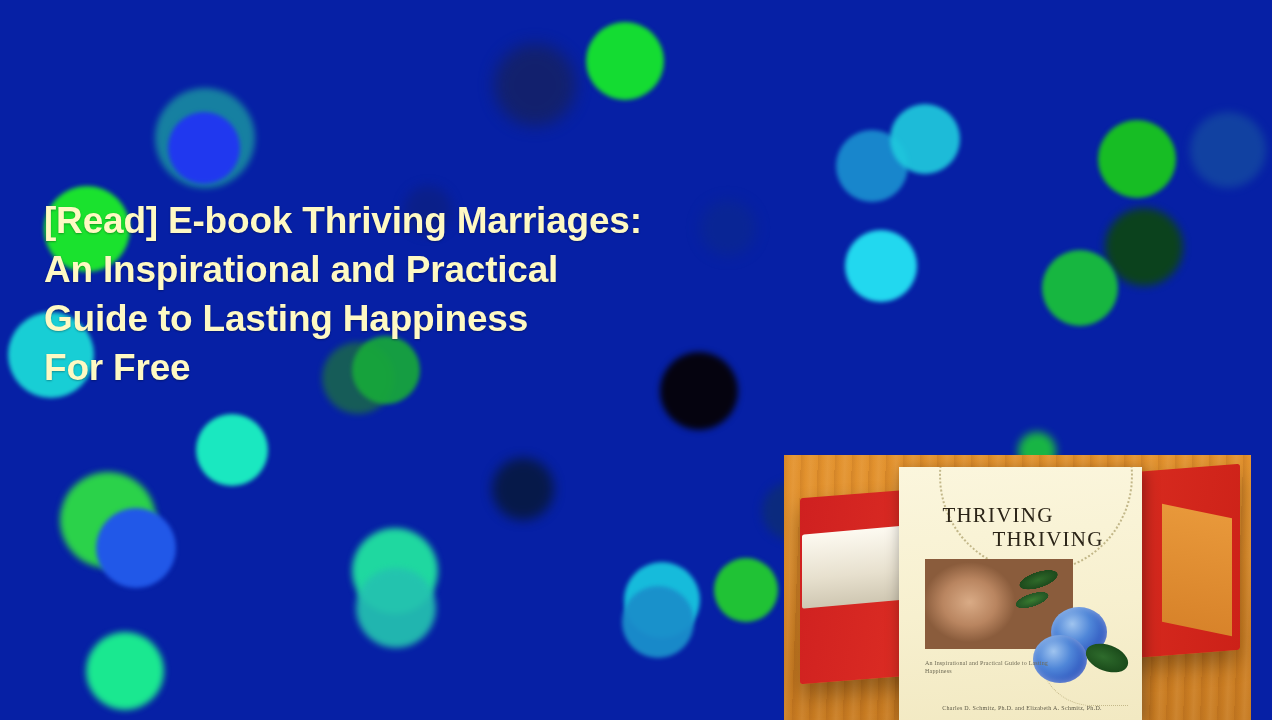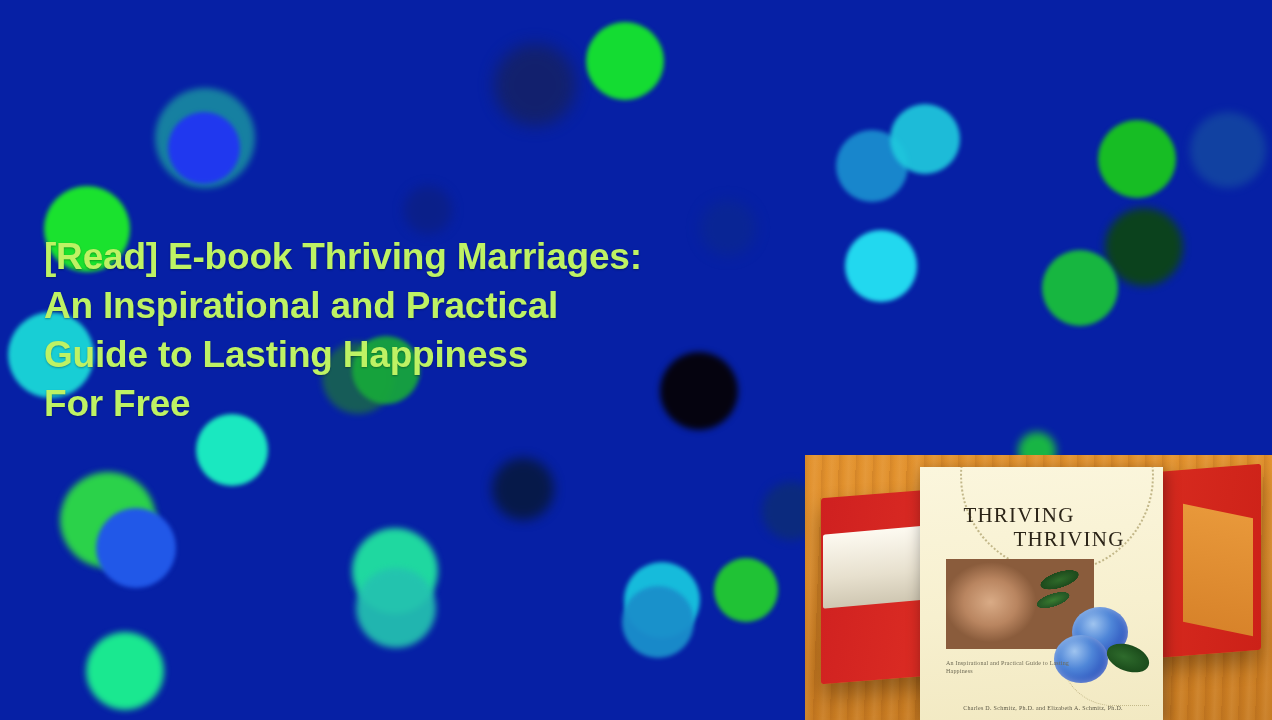--- a/index.html
+++ b/index.html
@@ -22,21 +22,21 @@
     font-size:37px;line-height:49px;
     font-weight:700;
     letter-spacing:-0.2px;
     text-shadow:0 1px 2px rgba(0,0,0,.30);
     white-space:pre-wrap;
     z-index:6;
   }
 
   
   #book-photo{
-    position:absolute;left:805px;top:455px;width:467px;height:265px;
+    position:absolute;left:784px;top:455px;width:467px;height:265px;
     overflow:hidden;z-index:7;
     background:#0620a5;
   }
   .wood{
     position:absolute;inset:0;
     background:
       repeating-linear-gradient(92deg,
         rgba(140,72,16,.16) 0px,rgba(140,72,16,0) 5px,
         rgba(255,205,140,.13) 10px,rgba(140,72,16,0) 17px),
       linear-gradient(178deg,#e2922e 0%,#dd8c2a 42%,#cf7f22 70%,#c57a22 100%);
@@ -158,21 +158,21 @@
       <div class="bokeh" style="left: 714px; top: 558px; width: 64px; height: 64px; background: rgb(32, 194, 53); opacity: 1; filter: blur(2px);"></div>
       <div class="bokeh" style="left: 622px; top: 586px; width: 72px; height: 72px; background: rgb(26, 143, 203); opacity: 0.95; filter: blur(2px);"></div>
       <div class="bokeh" style="left: 86px; top: 632px; width: 78px; height: 78px; background: rgb(26, 232, 144); opacity: 1; filter: blur(3px);"></div>
       <div class="bokeh" style="left: 492px; top: 458px; width: 62px; height: 62px; background: rgb(7, 24, 58); opacity: 0.85; filter: blur(6px);"></div>
       <div class="bokeh" style="left: 762px; top: 482px; width: 58px; height: 58px; background: rgb(14, 47, 110); opacity: 0.7; filter: blur(5px);"></div>
       <div class="bokeh" style="left: 1018px; top: 432px; width: 38px; height: 38px; background: rgb(27, 198, 58); opacity: 0.9; filter: blur(4px);"></div>
       <div class="bokeh" style="left: 404px; top: 186px; width: 48px; height: 48px; background: rgb(14, 31, 120); opacity: 0.6; filter: blur(6px);"></div>
       <div class="bokeh" style="left: 700px; top: 200px; width: 56px; height: 56px; background: rgb(13, 42, 136); opacity: 0.55; filter: blur(7px);"></div>
     </div>
 
-  <div id="headline" style="color: #bef264; margin-top: 36px;">[Read] E-book Thriving Marriages:
+  <div id="headline" style="color: #fef9c3;">[Read] E-book Thriving Marriages:
 An Inspirational and Practical
 Guide to Lasting Happiness
 For Free</div>
 
   <div id="book-photo">
     <div class="wood"></div>
 
     <div class="red-book">
       <div class="red-book-edge"></div>
     </div>

